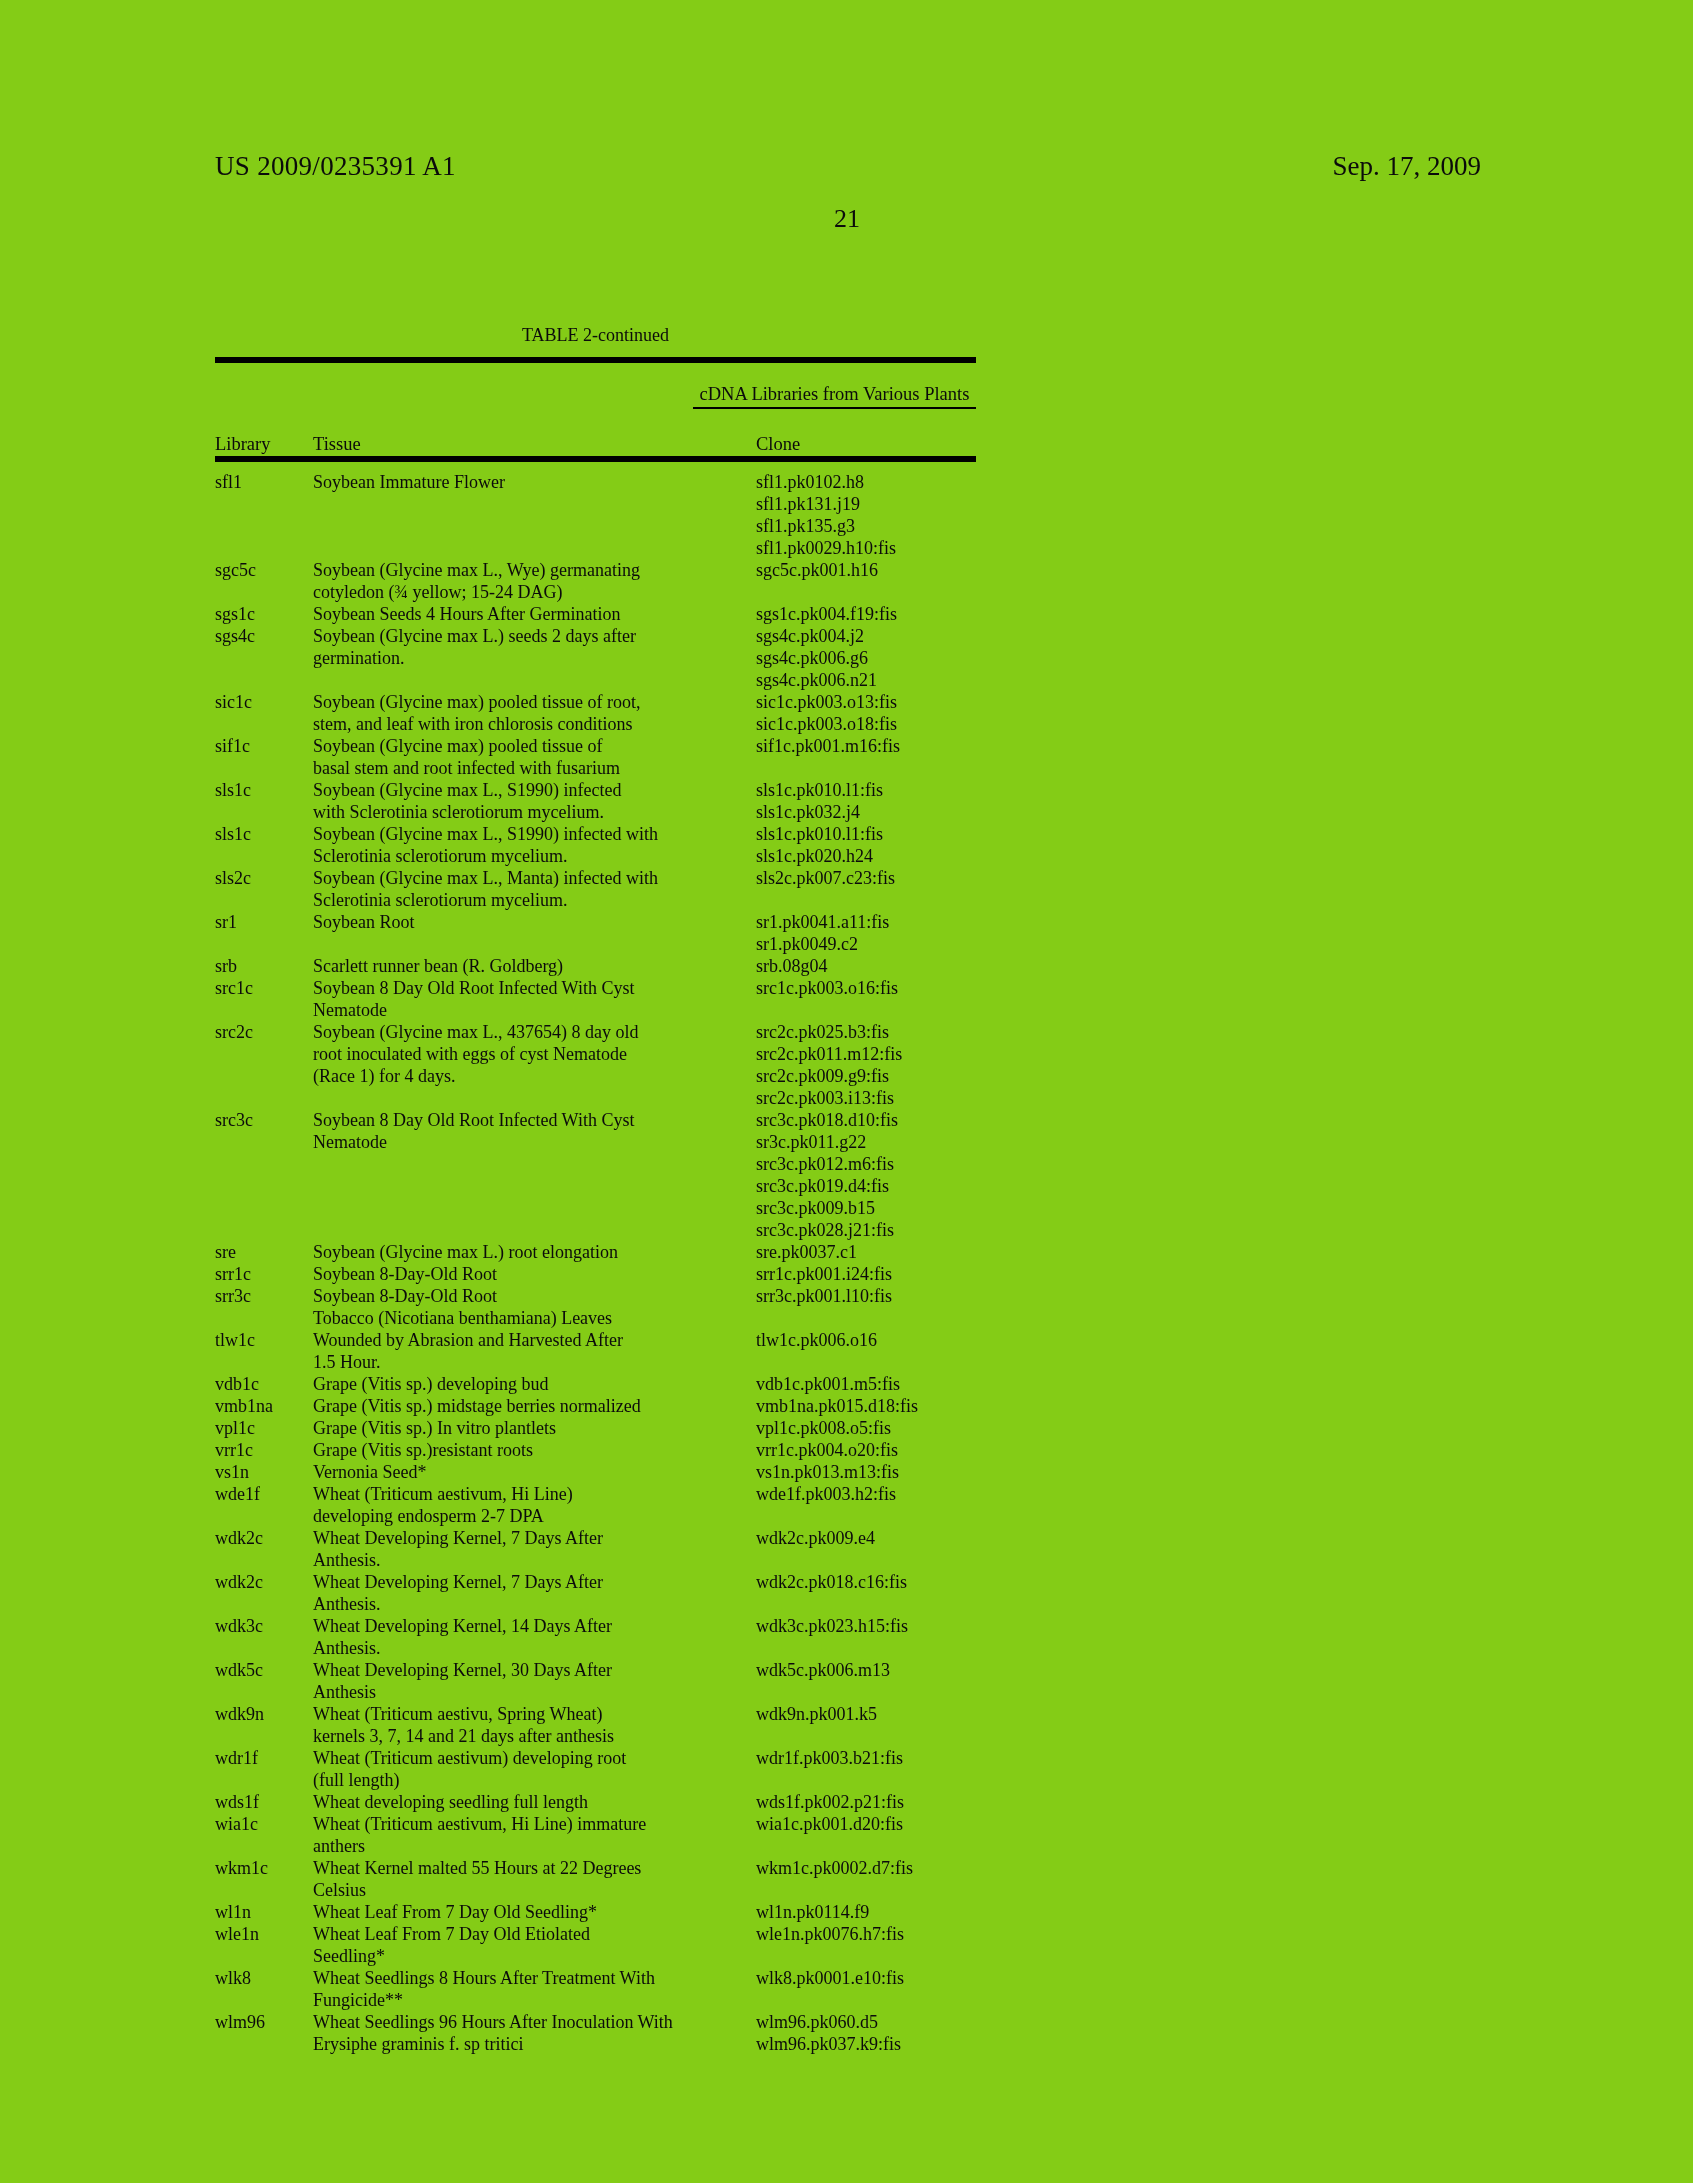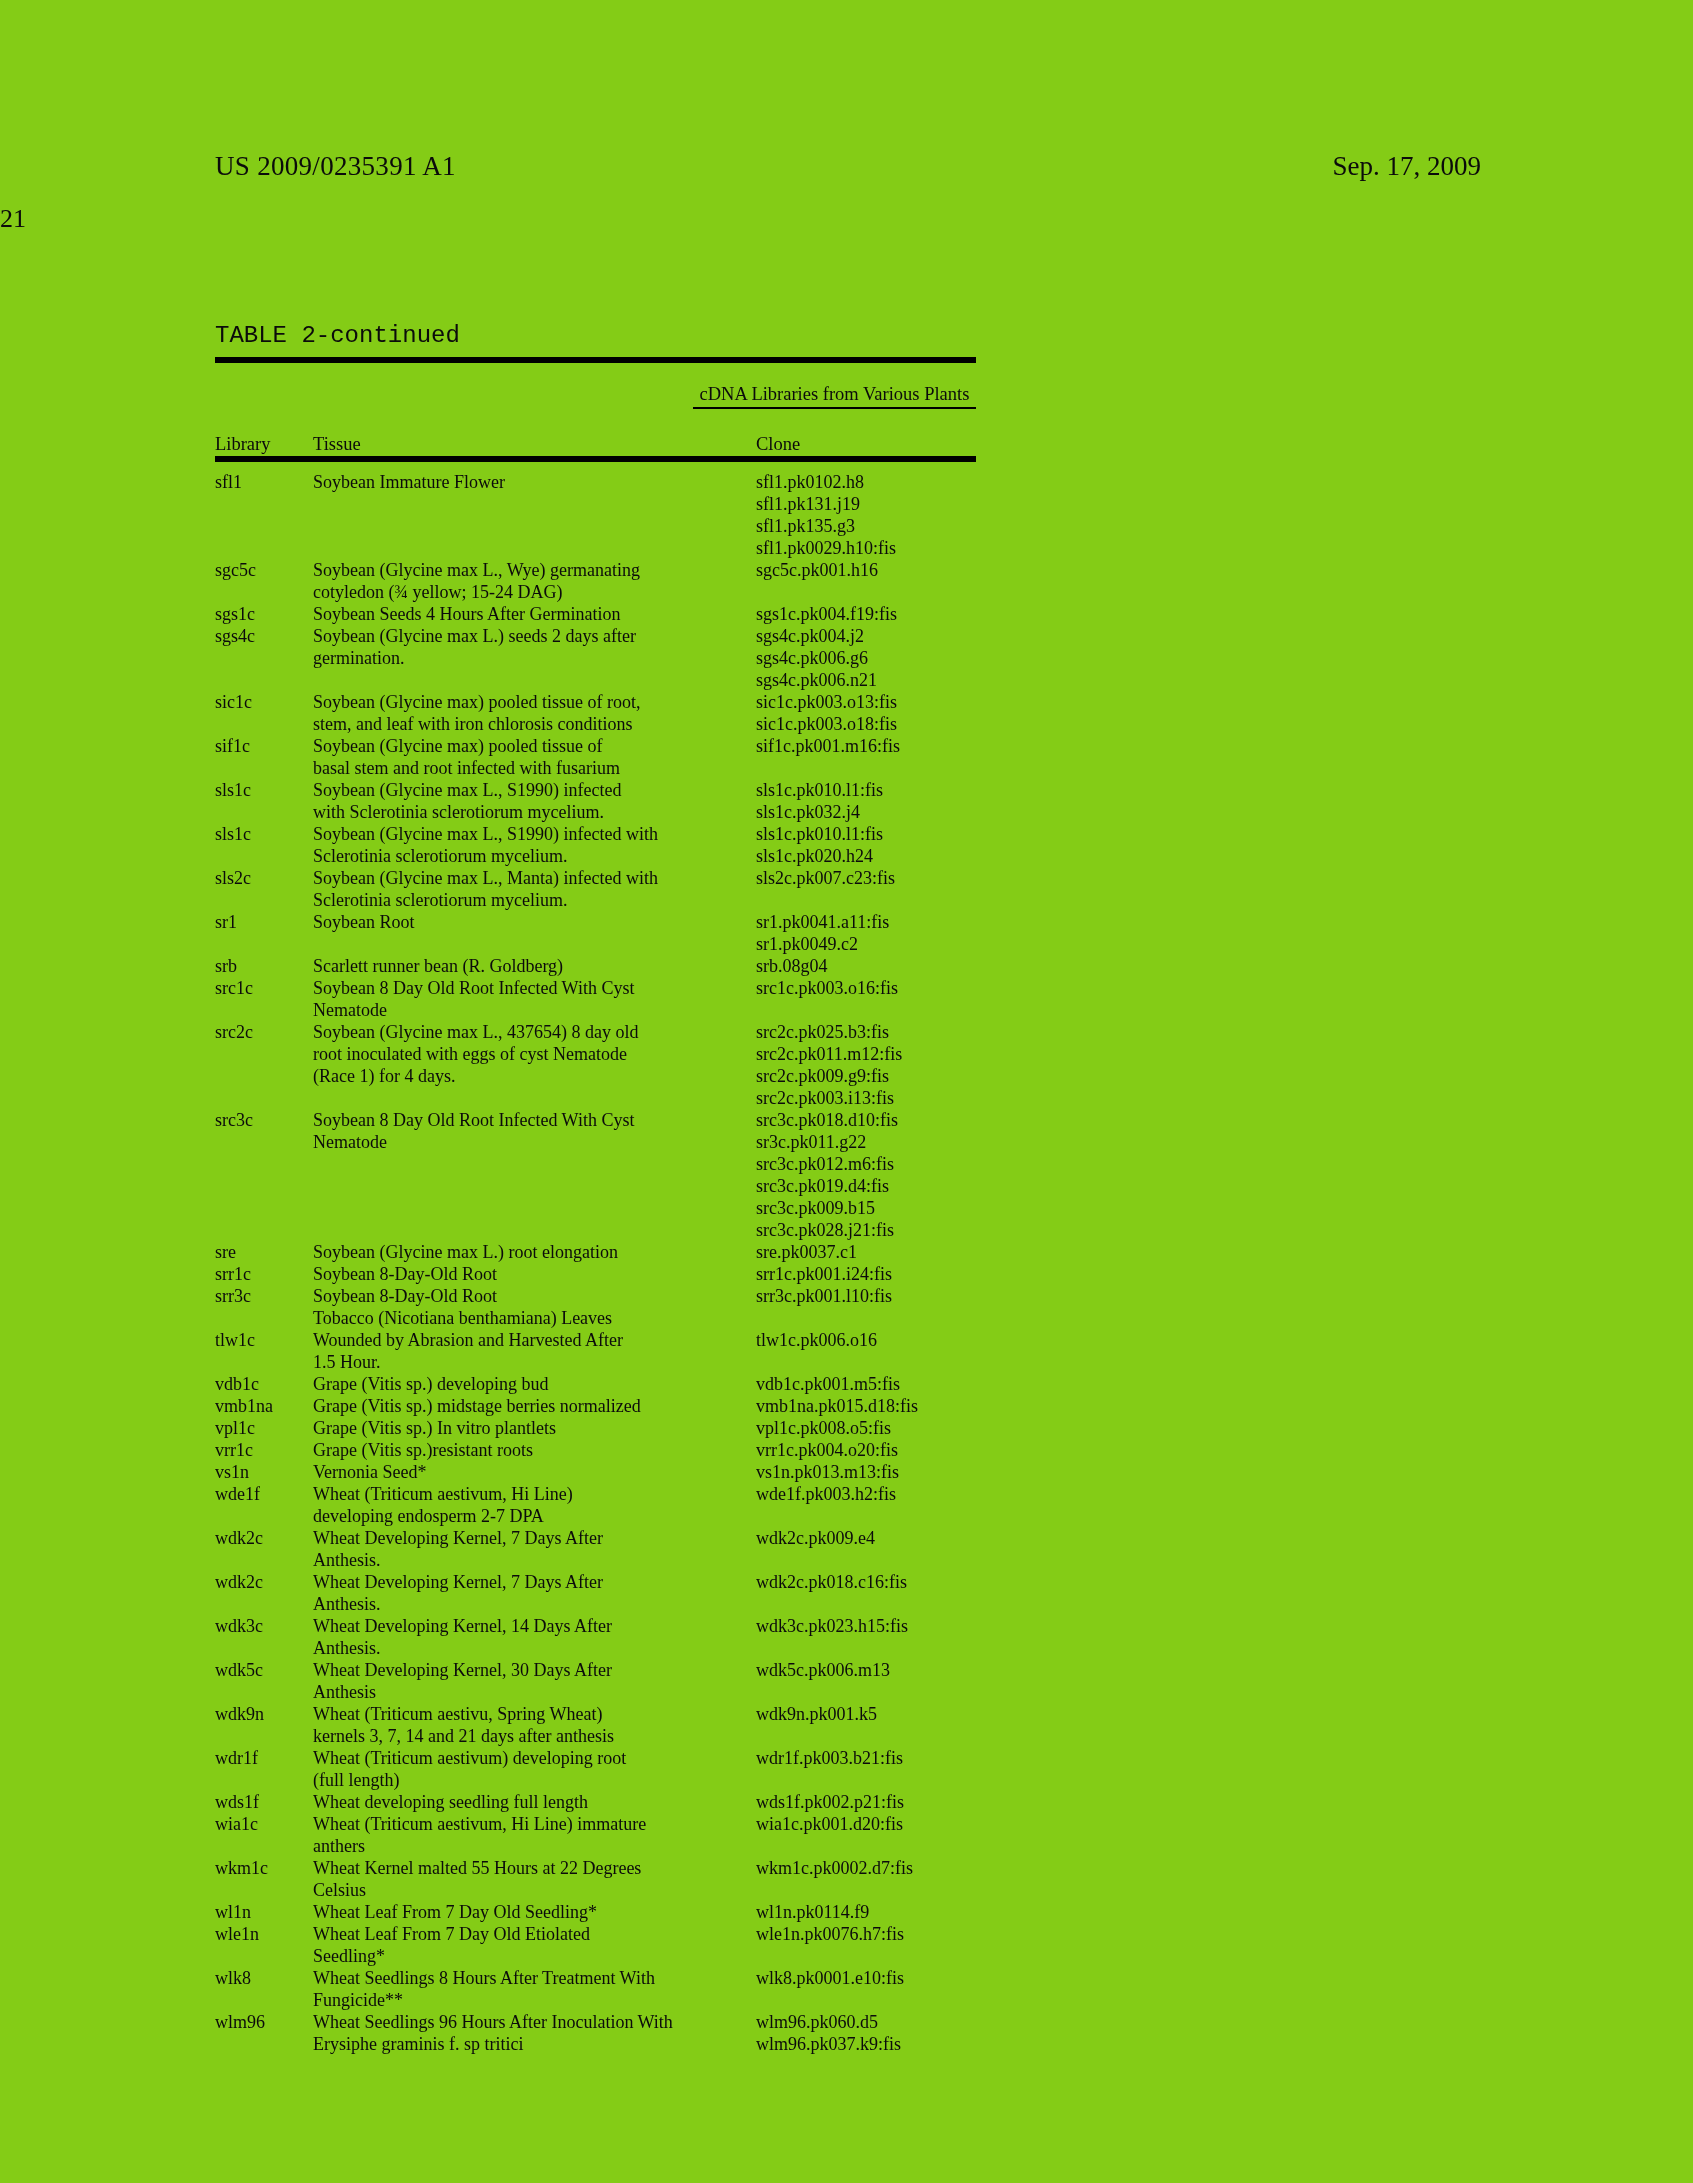--- a/index.html
+++ b/index.html
@@ -3,24 +3,24 @@
 <meta charset="utf-8">
 <style>
   html,body { margin:0; padding:0; background:#888; }
   #page {
     position:relative; width:1694px; height:2183px; background:#84cc16;
     font-family:"Liberation Serif", "DejaVu Serif", serif; color:#0b0b0b;
     overflow:hidden;
   }
   .hdr-left  { position:absolute; left:215px; top:151px; font-size:27px; letter-spacing:0.3px; }
   .hdr-right { position:absolute; right:213px; top:151px; font-size:27px; }
-  .page-num  { position:absolute; left:0; top:204px; width:100%; font-size:26px; }
+  .page-num  { position:absolute; left:0; top:204px; width:100%; text-align:center; font-size:26px; }
 
   .tbl { position:absolute; left:215px; top:323px; width:761px; }
-  .tbl-title { text-align:left; font-size:24px; line-height:25px;font-family:Liberation Mono, monospace; }
+  .tbl-title { text-align:center; font-size:18px; line-height:25px; }
   .rule  { height:5.3px; background:#000; margin-top:9.3px; }
   .subtitle-wrap { text-align:right; margin-top:21px; }
   .subtitle { display:inline-block; font-size:18.5px; line-height:20px;
               padding:0 6.6px 3.3px 6.6px; border-bottom:2px solid #000; }
   .cols { position:relative; margin-top:25px; height:22.5px; font-size:18.5px; }
   .col-lib { position:absolute; left:0; }
   .col-tis { position:absolute; left:98px; }
   .col-clo { position:absolute; left:541px; }
   .rule2 { height:5.3px; background:#000; margin-top:0px; }
   .tbody { margin-top:9.3px; }

